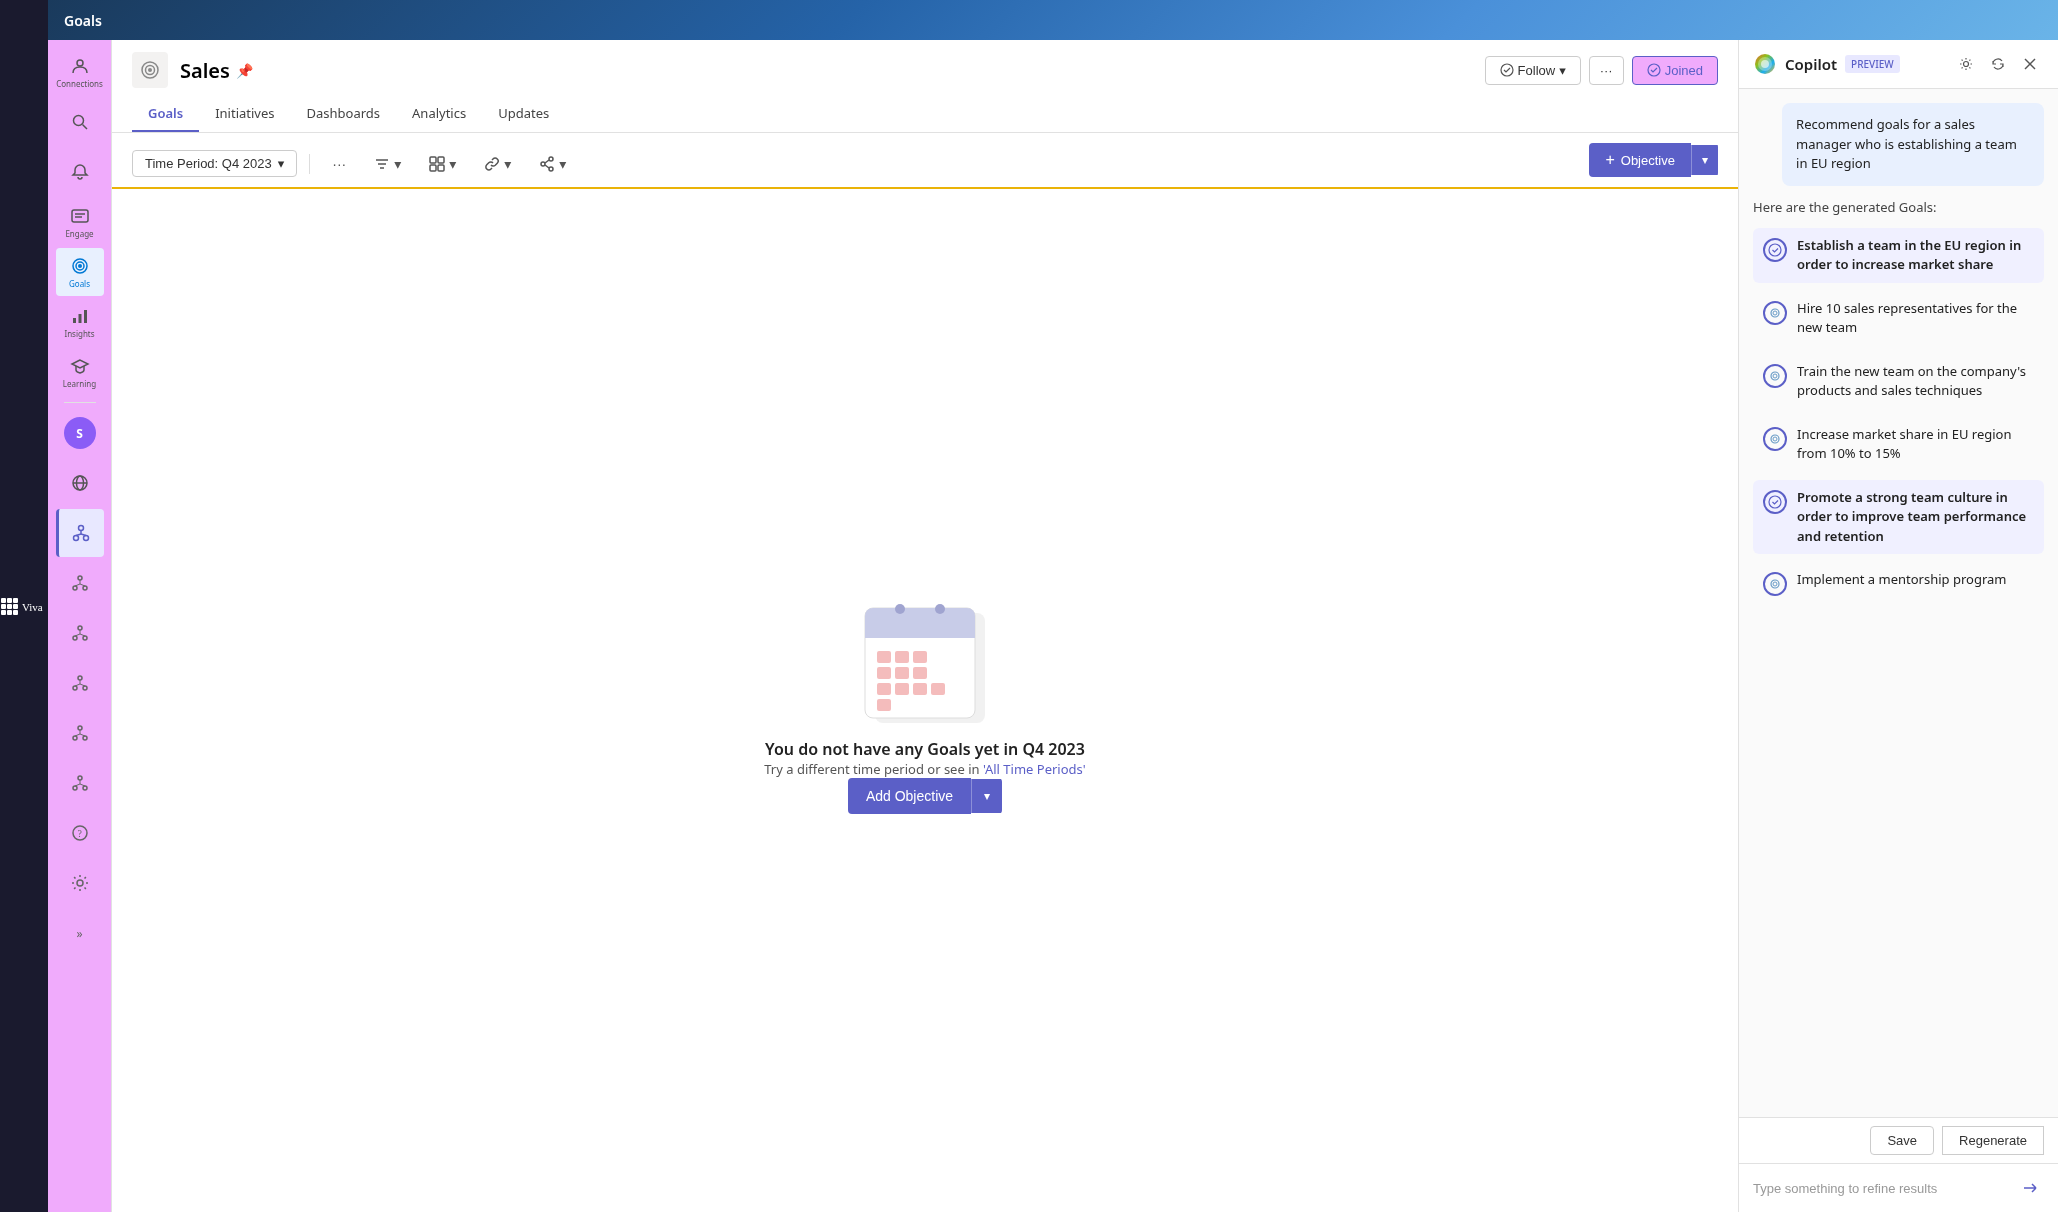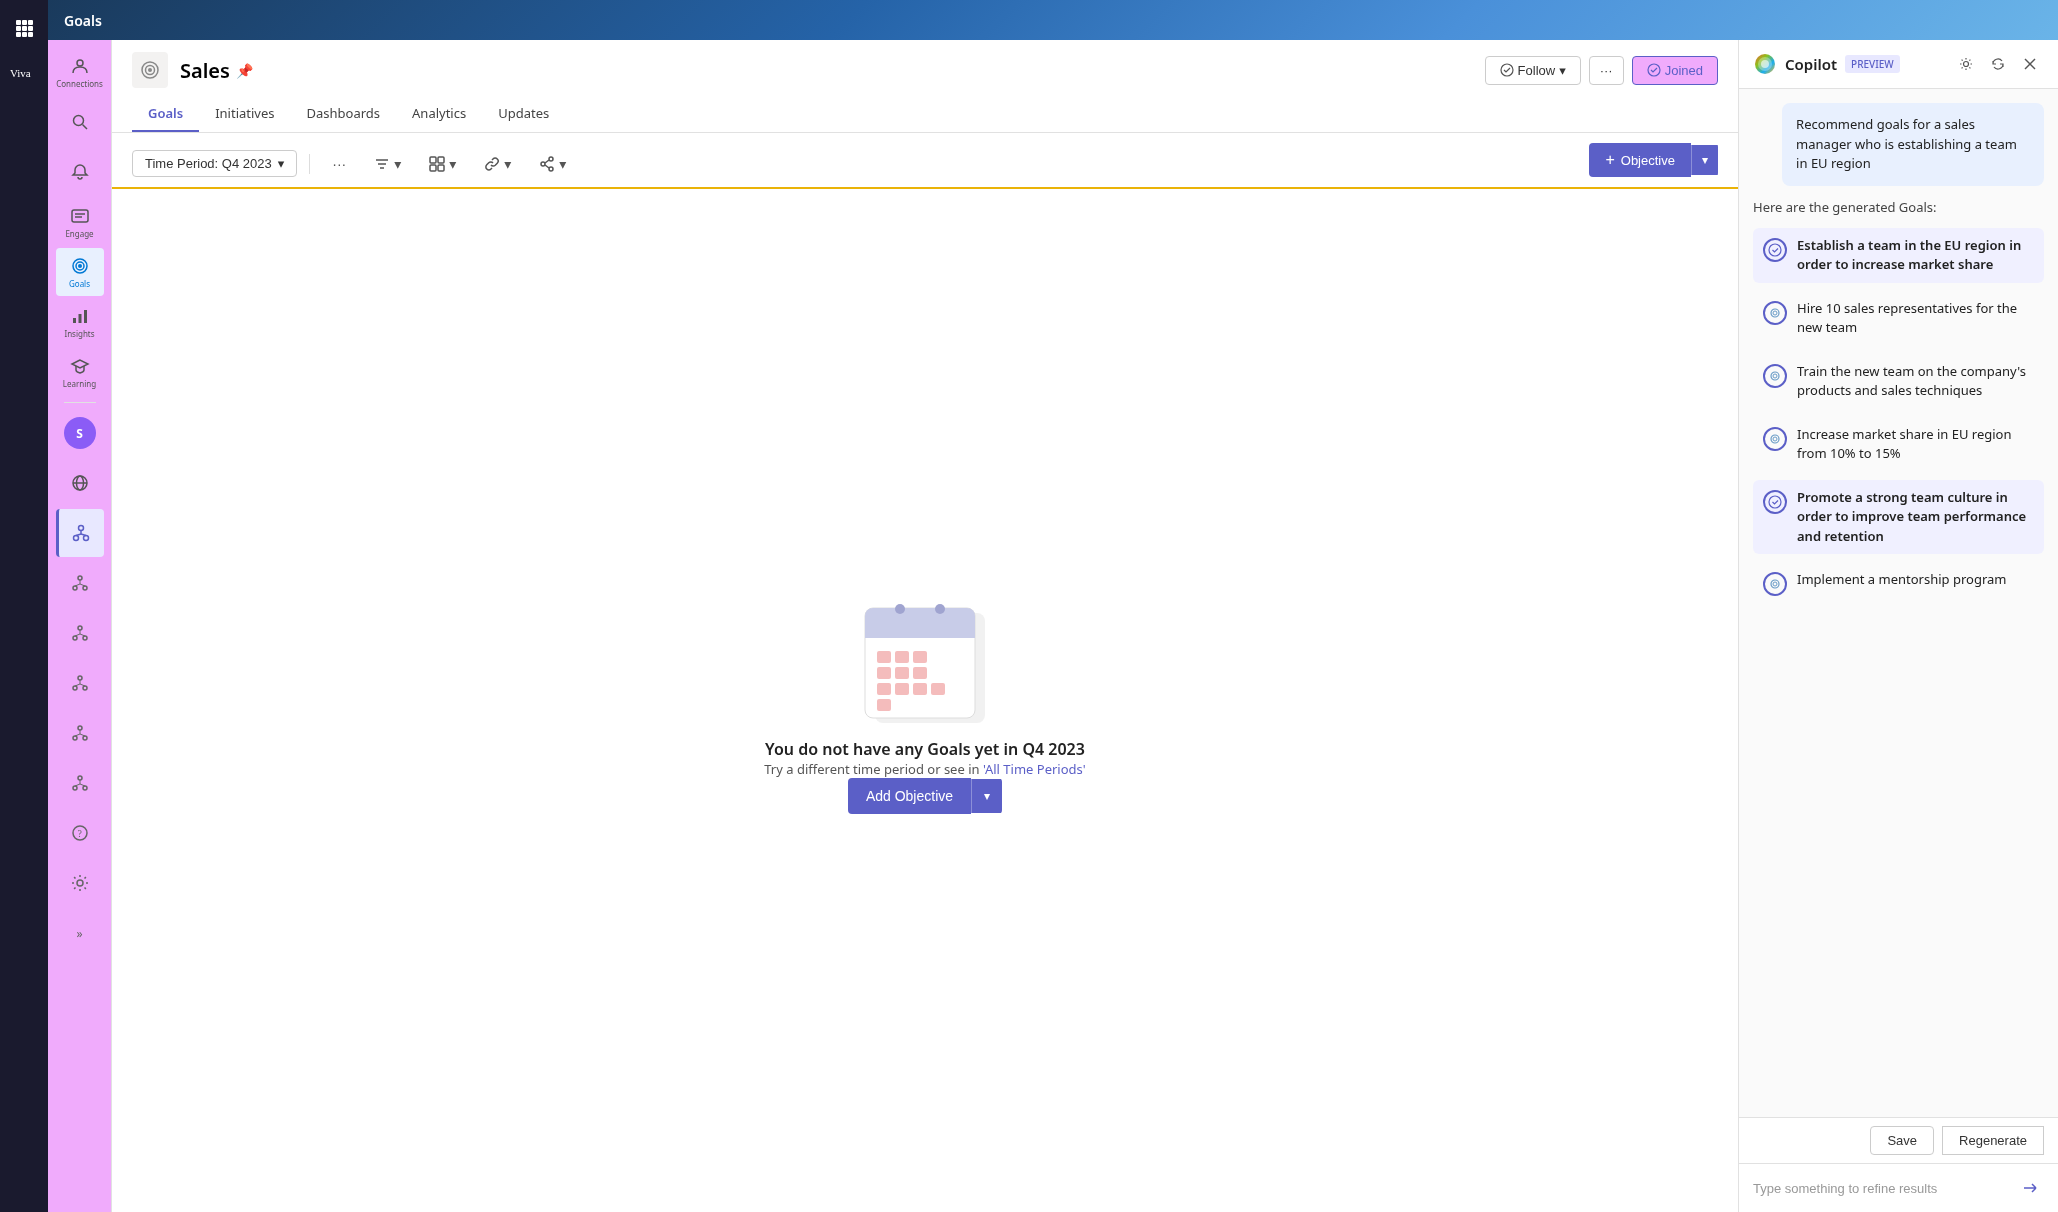--- a/index.html
+++ b/index.html
@@ -3,21 +3,21 @@
   <meta charset="utf-8">
   <style>
     * { box-sizing: border-box; margin: 0; padding: 0; }
     body { font-family: 'Segoe UI', system-ui, sans-serif; background: #f3f2f1; display: flex; height: 100vh; overflow: hidden; font-size: 14px; }
 
     
     .icon-rail {
       width: 48px;
       background: #1a1a2e;
       display: flex;
-      flex-direction: column;
+      flex-direction: row;
       align-items: center;
       padding: 8px 0;
       gap: 4px;
       flex-shrink: 0;
     }
     .icon-rail .rail-item {
       width: 40px;
       height: 40px;
       display: flex;
       flex-direction: column;

